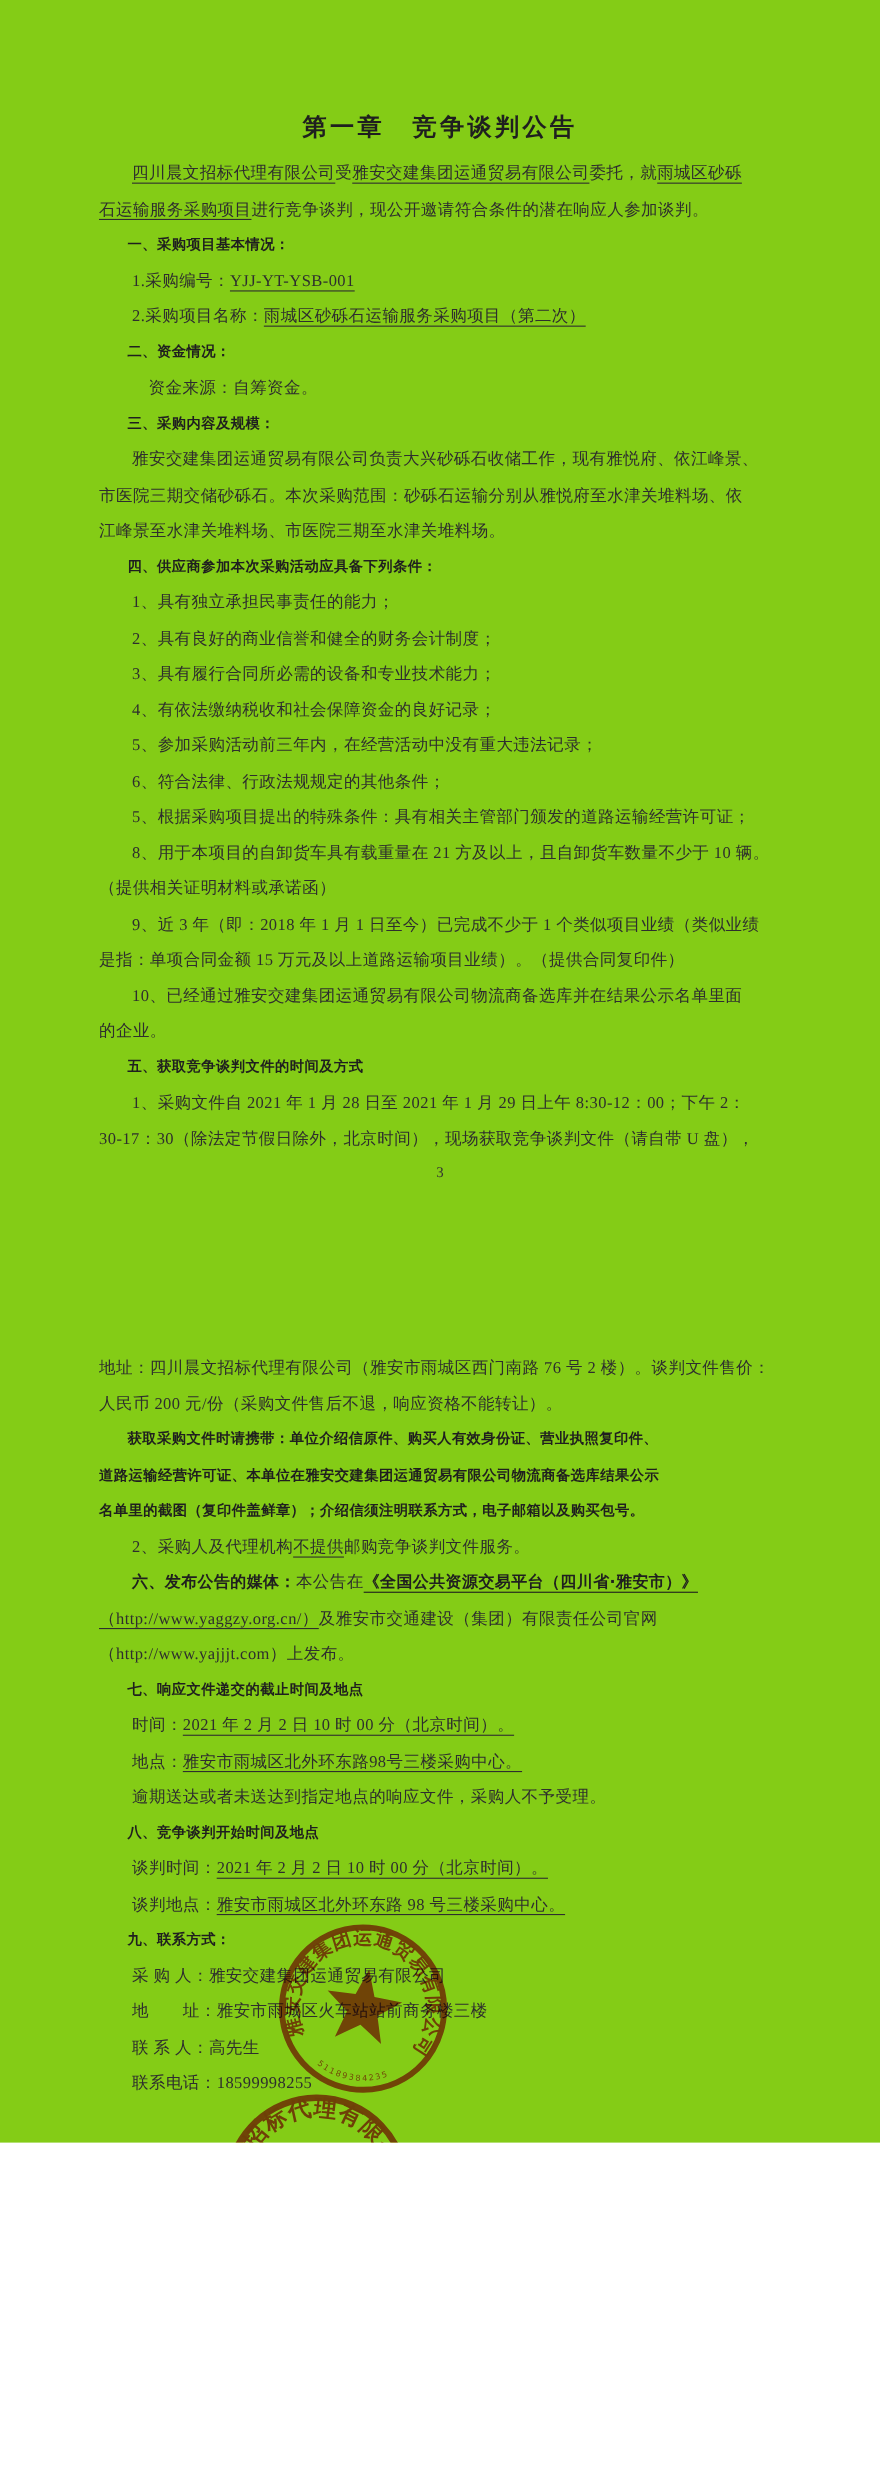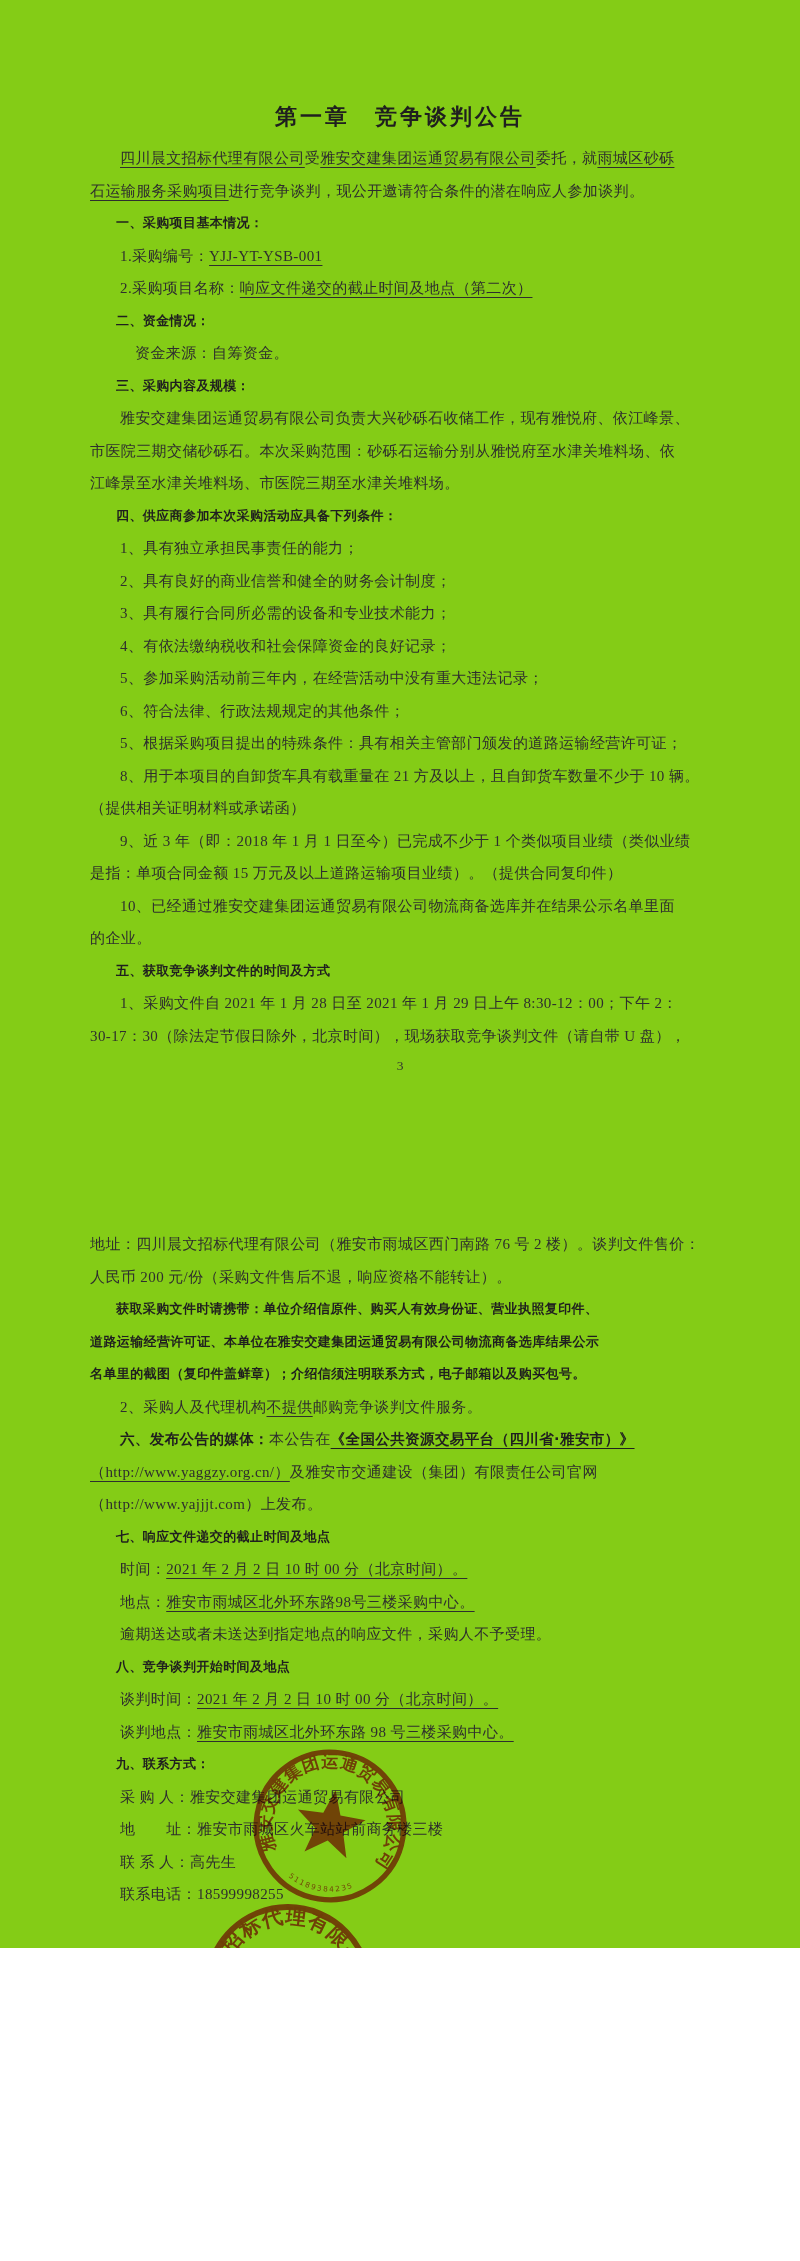--- a/index.html
+++ b/index.html
@@ -40,21 +40,21 @@
 <body>
 
 <div class="scan">
   <div class="content">
     <h1 class="doc-title">第一章　竞争谈判公告</h1>
     <div id="body1">
         <p class="line indent"><span class="u">四川晨文招标代理有限公司</span><span>受</span><span class="u">雅安交建集团运通贸易有限公司</span><span>委托，就</span><span class="u">雨城区砂砾</span></p>
         <p class="line"><span class="u">石运输服务采购项目</span><span>进行竞争谈判，现公开邀请符合条件的潜在响应人参加谈判。</span></p>
         <p class="line indent bold"><span>一、采购项目基本情况：</span></p>
         <p class="line indent"><span>1.采购编号：</span><span class="u">YJJ-YT-YSB-001</span></p>
-        <p class="line indent"><span>2.采购项目名称：</span><span class="u">响应文件递交的截止时间及地点（第二次）</span></p>
+        <p class="line indent"><span>2.采购项目名称：</span><span class="u">雨城区砂砾石运输服务采购项目（第二次）</span></p>
         <p class="line indent bold"><span>二、资金情况：</span></p>
         <p class="line indent3"><span>资金来源：自筹资金。</span></p>
         <p class="line indent bold"><span>三、采购内容及规模：</span></p>
         <p class="line indent"><span>雅安交建集团运通贸易有限公司负责大兴砂砾石收储工作，现有雅悦府、依江峰景、</span></p>
         <p class="line"><span>市医院三期交储砂砾石。本次采购范围：砂砾石运输分别从雅悦府至水津关堆料场、依</span></p>
         <p class="line"><span>江峰景至水津关堆料场、市医院三期至水津关堆料场。</span></p>
         <p class="line indent bold"><span>四、供应商参加本次采购活动应具备下列条件：</span></p>
         <p class="line indent"><span>1、具有独立承担民事责任的能力；</span></p>
         <p class="line indent"><span>2、具有良好的商业信誉和健全的财务会计制度；</span></p>
         <p class="line indent"><span>3、具有履行合同所必需的设备和专业技术能力；</span></p>

